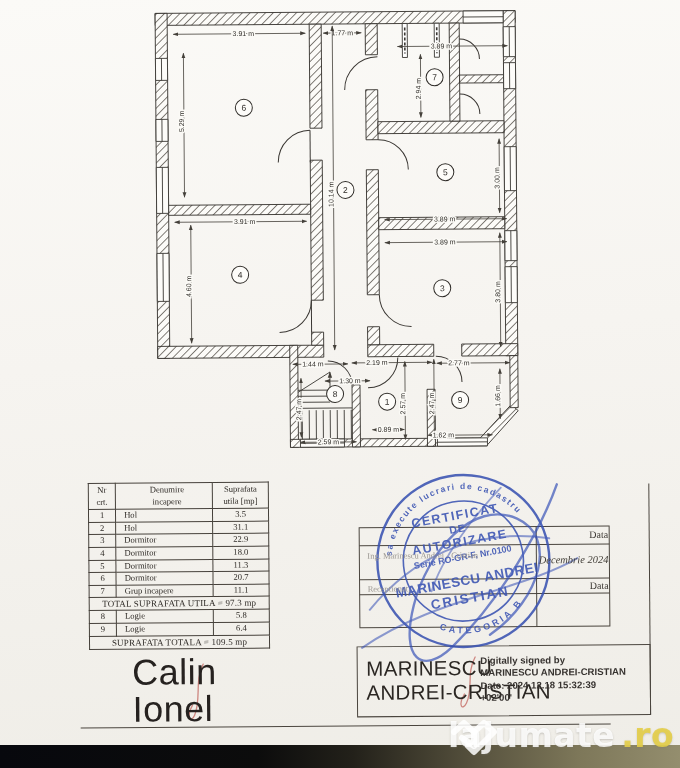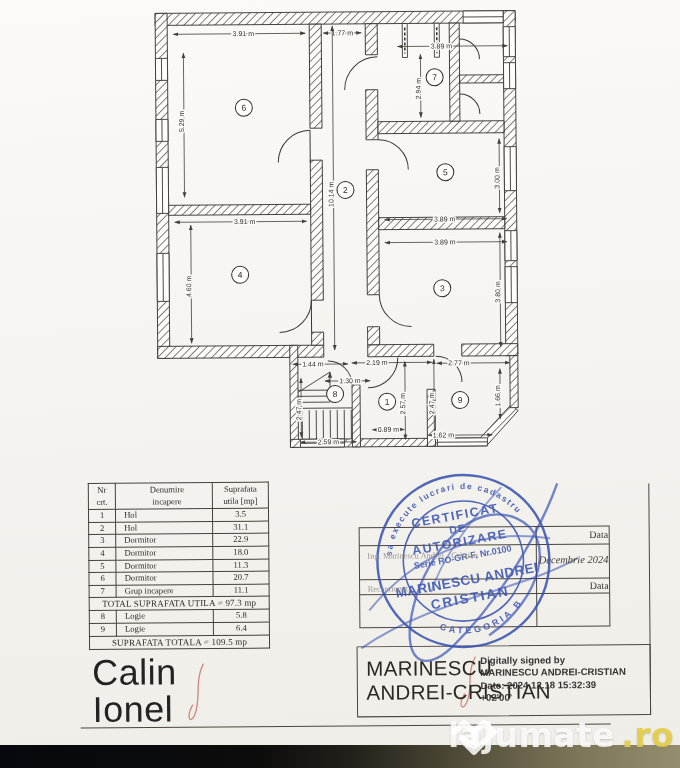--- a/index.html
+++ b/index.html
@@ -14,21 +14,21 @@
   #room-table{border-collapse:collapse;width:181px;background:transparent;
     font-family:"Liberation Serif",serif;font-size:8.6px;color:#2e2a26;}
   #room-table td,#room-table th{border:1px solid #46413b;padding:0px 2px;line-height:1.35;font-weight:normal;}
   #room-table th{text-align:center;white-space:pre-line;padding:1px 2px;}
   .td-nr{width:24px;text-align:center;border-radius:6px;}
   .td-name{width:95px;padding-left:8px !important;margin-top:16px;}
   .td-area{width:54px;text-align:center;}
   .total-row td{text-align:center;font-weight:bold;font-size:9px;letter-spacing:.2px;padding:1px 0;}
 
   
-  .big-name{font-size:36px;line-height:1.04;color:#262220;letter-spacing:.5px;}
+  .big-name{font-size:36px;line-height:1.04;color:#262220;letter-spacing:.5px;margin-left:40px;}
   .sig-small{font-size:13.5px;line-height:1.22;font-weight:bold;color:#2d2824;}
   .big-name2{font-size:20.5px;line-height:1.18;color:#2b2723;letter-spacing:.3px;}
   .sig-small2{font-size:9.6px;line-height:1.3;font-weight:bold;color:#373330;}
 
   .faint{font-size:8.5px;color:#9a9691;font-family:"Liberation Serif",serif;}
   .databox-label{font-size:10px;font-family:"Liberation Serif",serif;color:#3c3833;text-align:right;}
   .databox-italic{font-size:10.5px;font-family:"Liberation Serif",serif;font-style:italic;color:#44403a;text-align:center;}
 
   
   #watermark{position:absolute;left:448px;top:716px;display:flex;gap:6px;}

